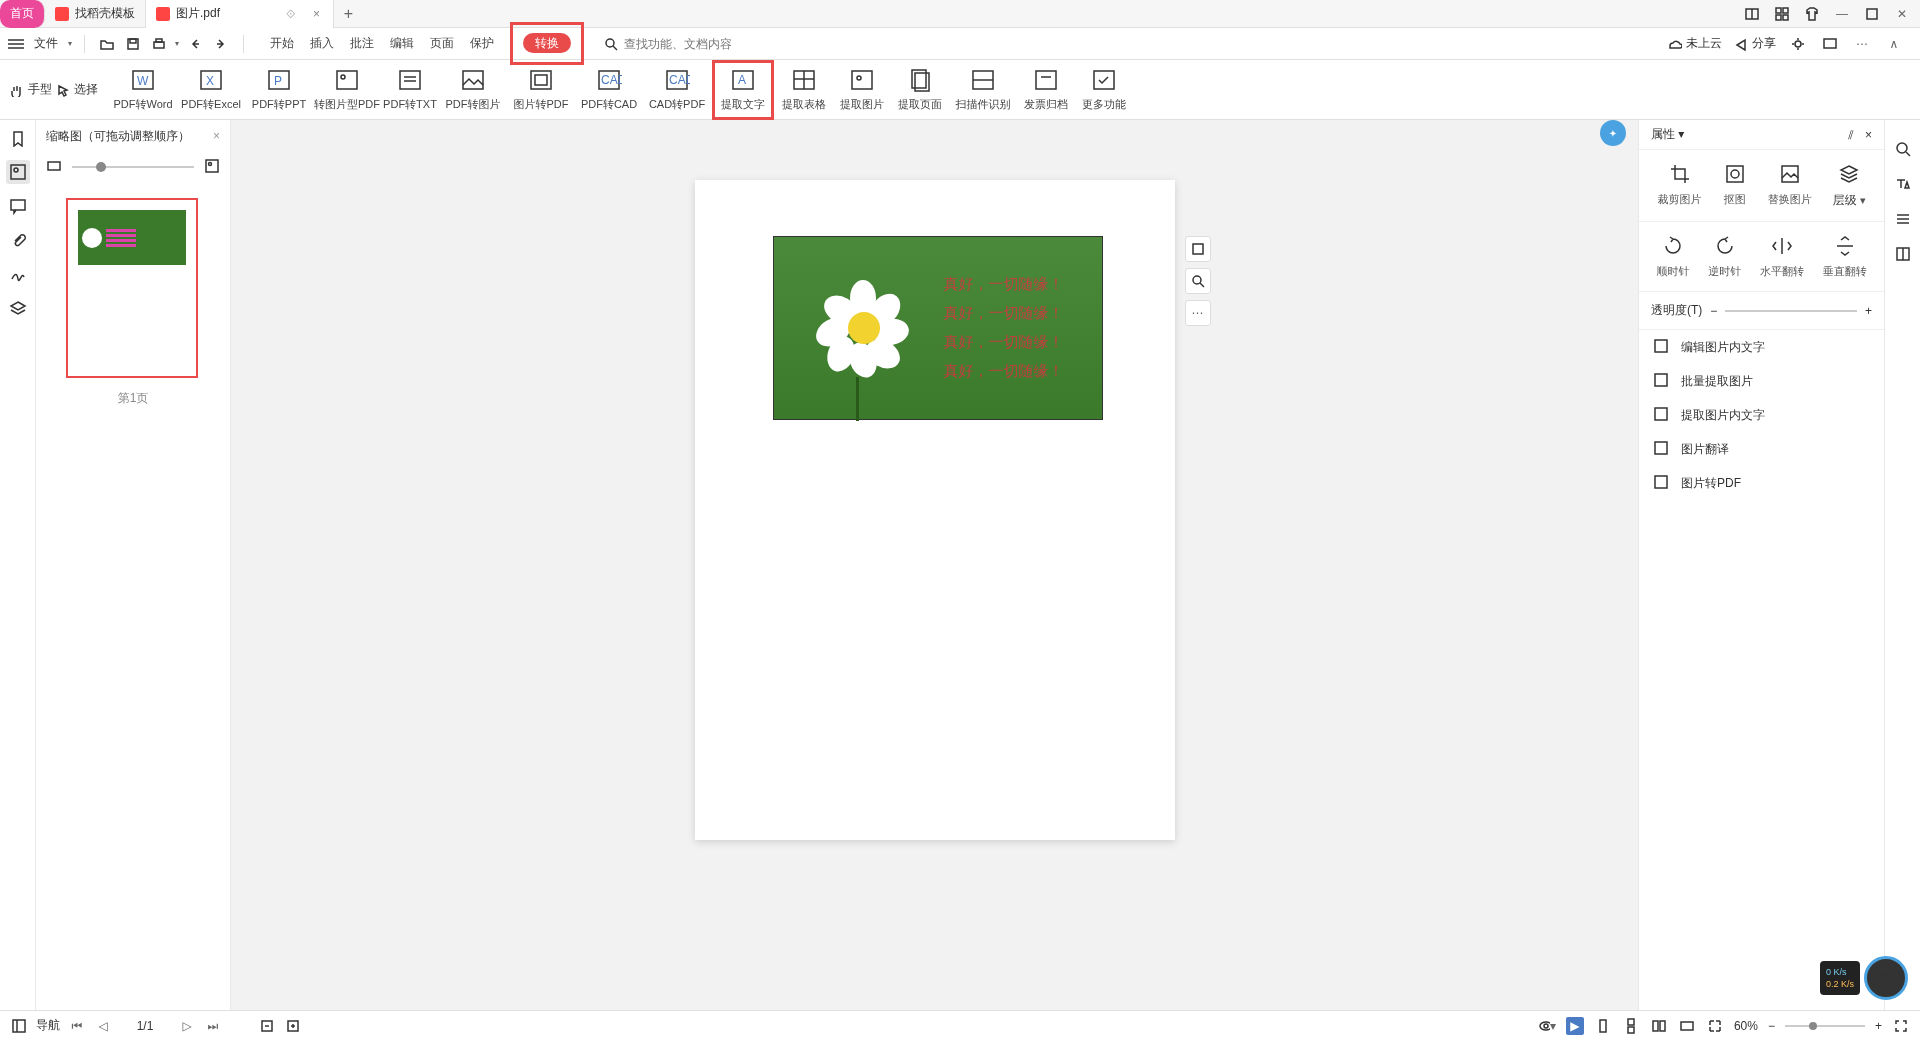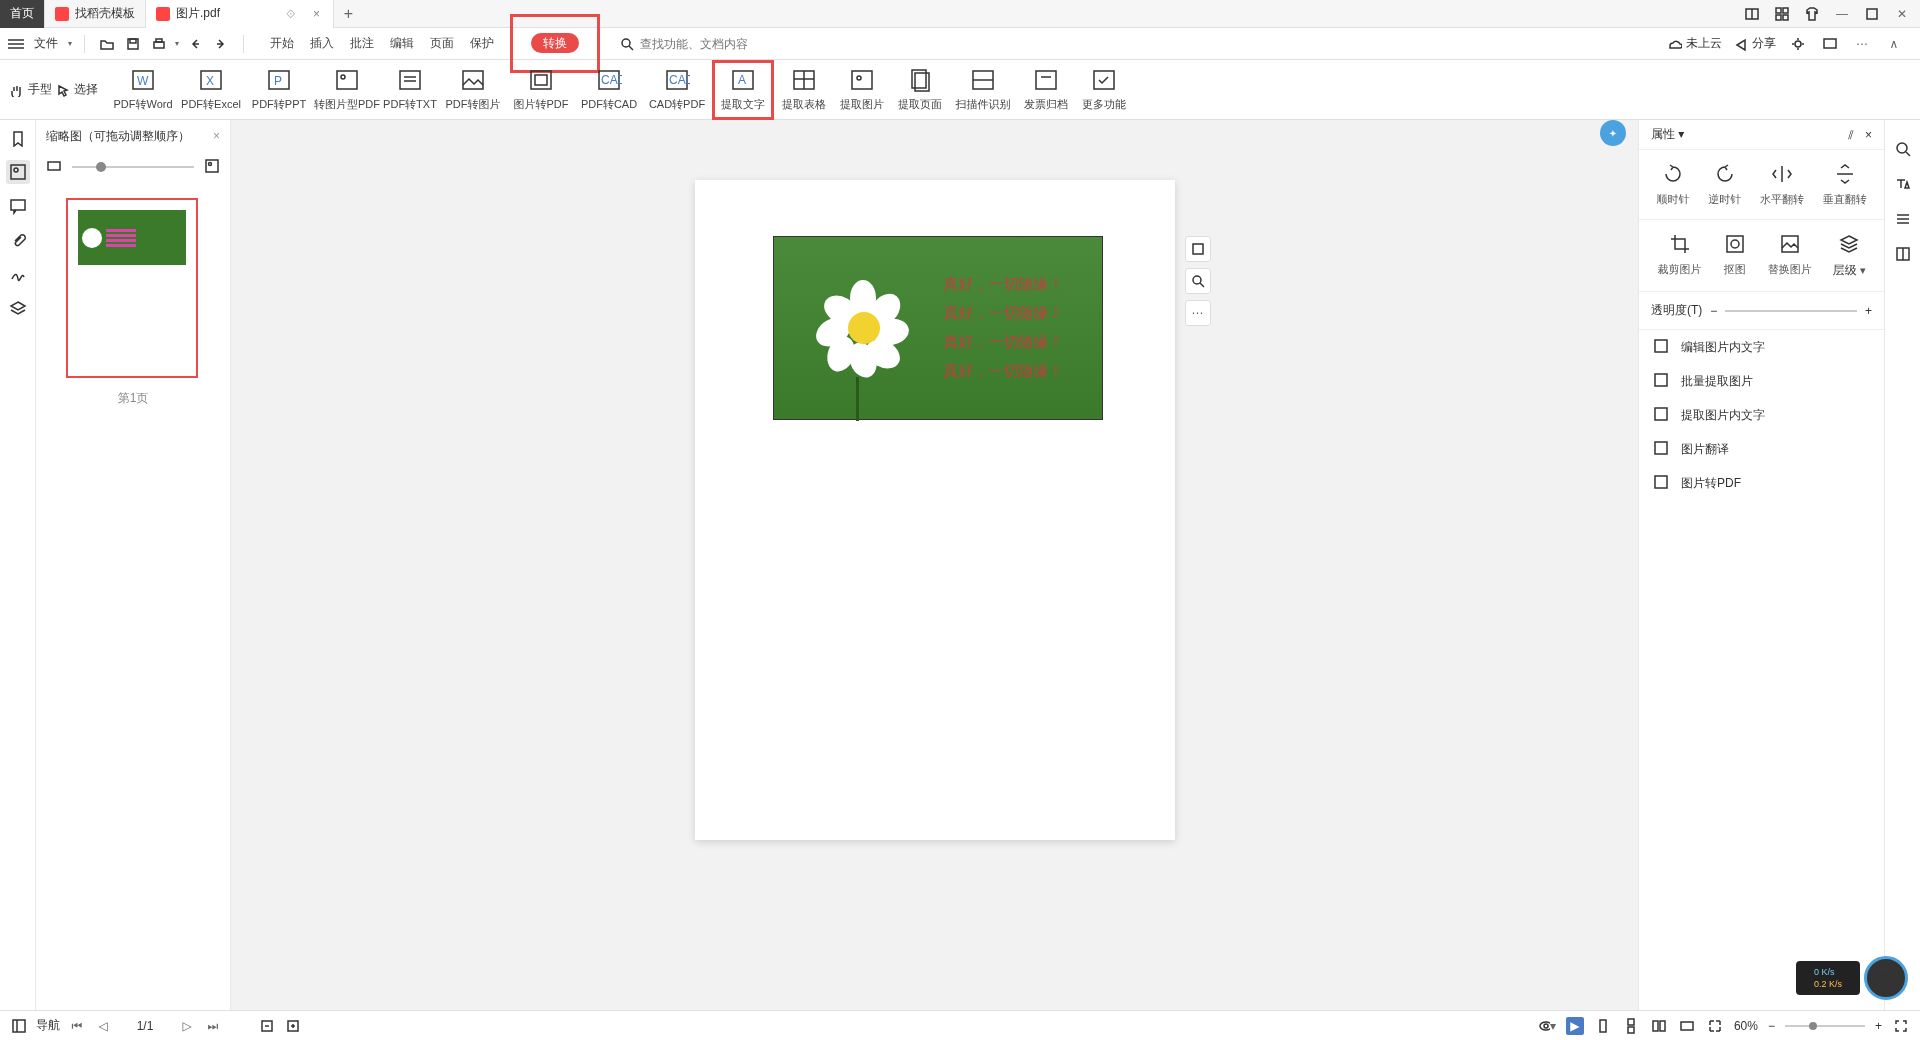--- a/index.html
+++ b/index.html
@@ -1,39 +1,39 @@
 <!DOCTYPE html>
 <html><head>
 <meta charset="utf-8">
 <style>
 *{margin:0;padding:0;box-sizing:border-box;font-family:"Microsoft YaHei",Arial,sans-serif;font-size:12px;color:#333;}
 body{width:1920px;height:1040px;background:#fff;overflow:hidden;position:relative;}
 .titlebar{height:28px;background:#f6f6f6;border-bottom:1px solid #e0e0e0;display:flex;align-items:center;}
 .tab{height:28px;padding:0 10px;display:flex;align-items:center;gap:6px;border-right:1px solid #e0e0e0;cursor:pointer;}
-.tab.home{background:#404040;color:#fff;}
+.tab.home{background:#ec4899;color:#fff;border-radius:10px;}
 .tab.home span{color:#fff;}
 .tab-icon{width:14px;height:14px;display:inline-block;}
 .wps-ico{background:#f44;border-radius:2px;}
 .pdf-ico{background:#f44;border-radius:2px;}
 .tab-close{width:14px;text-align:center;color:#888;margin-left:8px;}
 .tab-add{width:28px;text-align:center;color:#666;font-size:16px;}
 .title-right{margin-left:auto;display:flex;align-items:center;gap:10px;padding-right:8px;}
 .win-btn{width:20px;height:20px;display:flex;align-items:center;justify-content:center;color:#666;}
 .menubar{height:32px;background:#fff;display:flex;align-items:center;padding:0 8px;border-bottom:1px solid #e0e0e0;}
 .menu-left{display:flex;align-items:center;gap:6px;}
 .hamburger{width:16px;display:flex;flex-direction:column;gap:2px;}
 .hamburger i{height:2px;background:#666;}
 .file-label{margin:0 4px;}
 .dropdown-caret{font-size:8px;color:#666;}
 .sep{width:1px;height:18px;background:#ddd;margin:0 6px;}
 .qbtn{width:20px;height:20px;display:flex;align-items:center;justify-content:center;color:#666;}
 .menu-tabs{display:flex;align-items:center;gap:16px;margin-left:20px;}
 .menu-tab{cursor:pointer;color:#444;}
 .menu-tab.pill{background:#e94b4b;color:#fff;padding:3px 12px;border-radius:10px;}
-.highlight-box{border:3px solid #e94b4b;padding:18px;display:inline-block;}
+.highlight-box{border:3px solid #e94b4b;padding:10px;display:inline-block;}
 .search-box{margin-left:20px;display:flex;align-items:center;gap:6px;color:#aaa;}
 .search-box input{border:none;outline:none;width:180px;color:#888;}
 .menu-right{margin-left:auto;display:flex;align-items:center;gap:12px;padding-right:8px;}
 .cloud-status{display:flex;align-items:center;gap:4px;color:#666;}
 .ribbon{height:60px;background:#fff;display:flex;align-items:center;padding-left:10px;gap:2px;border-bottom:1px solid #e0e0e0;}
 .mode-col{display:flex;flex-direction:row;gap:4px;margin-right:10px;}
 .mode-row{display:flex;align-items:center;gap:4px;color:#555;}
 .mode-row svg{width:14px;height:14px;}
 .ribbon-item{display:flex;flex-direction:column;align-items:center;justify-content:center;width:56px;height:54px;gap:4px;cursor:pointer;}
 .ribbon-item .ico{width:26px;height:26px;display:flex;align-items:center;justify-content:center;color:#4a7bc4;}
@@ -80,21 +80,21 @@
 .more-head{padding:10px 12px;color:#888;}
 .more-list{display:flex;flex-direction:column;}
 .more-item{display:flex;align-items:center;gap:10px;padding:8px 14px;cursor:pointer;}
 .more-item .ico{width:18px;height:18px;color:#555;}
 .statusbar{position:absolute;bottom:0;left:0;right:0;height:30px;background:#fff;border-top:1px solid #e0e0e0;display:flex;align-items:center;padding:0 10px;gap:10px;}
 .sb-left{display:flex;align-items:center;gap:8px;}
 .sb-right{margin-left:auto;display:flex;align-items:center;gap:10px;}
 .sb-ico{width:18px;height:18px;display:flex;align-items:center;justify-content:center;color:#666;}
 .pagenum{width:50px;text-align:center;border:none;}
 .corner-widget{position:absolute;right:12px;bottom:40px;display:flex;align-items:center;gap:4px;}
-.speed-box{background:#222;border-radius:4px;padding:6px 18px;color:#6cf;font-size:10px;display:flex;flex-direction:column;gap:2px;}
+.speed-box{background:#222;border-radius:4px;padding:6px 6px;color:#6cf;font-size:10px;display:flex;flex-direction:column;gap:2px;}
 .speed-box span{color:#7ce;font-size:9px;}
 .circle-badge{width:44px;height:44px;border-radius:50%;background:#333;border:3px solid #4aa3e0;display:flex;align-items:center;justify-content:center;color:#fff;font-size:13px;}
 svg{stroke:currentColor;fill:none;stroke-width:1.5;}
 </style>
 </head>
 <body>
 
 <div class="titlebar">
   <div class="tab home">
       <span>首页</span>
@@ -504,54 +504,20 @@
       <span><span>属性</span> ▾</span>
       <span>
         <span style="margin-right:8px;">⫽</span>
         <span>×</span>
       </span>
     </div>
     <div class="props-row">
       <div class="prop-btn">
           <span class="ico">
             <svg width="22" height="22">
-              <path d="M11 4a7 7 0 11-7 7M11 4l-3-2M11 4l-2 3"></path>
-            </svg>
-          </span>
-          <span class="lbl">顺时针</span>
-        </div>
-      <div class="prop-btn">
-          <span class="ico">
-            <svg width="22" height="22">
-              <path d="M11 4a7 7 0 107 7M11 4l3-2M11 4l2 3"></path>
-            </svg>
-          </span>
-          <span class="lbl">逆时针</span>
-        </div>
-      <div class="prop-btn">
-          <span class="ico">
-            <svg width="22" height="22">
-              <path d="M11 3v16M5 7l-3 4 3 4M17 7l3 4-3 4"></path>
-            </svg>
-          </span>
-          <span class="lbl">水平翻转</span>
-        </div>
-      <div class="prop-btn">
-          <span class="ico">
-            <svg width="22" height="22">
-              <path d="M3 11h16M7 5l4-3 4 3M7 17l4 3 4-3"></path>
-            </svg>
-          </span>
-          <span class="lbl">垂直翻转</span>
-        </div>
-    </div>
-    <div class="props-row">
-      <div class="prop-btn">
-          <span class="ico">
-            <svg width="22" height="22">
               <path d="M6 2v14h14M2 6h14v14"></path>
             </svg>
           </span>
           <span class="lbl">裁剪图片</span>
         </div>
       <div class="prop-btn">
           <span class="ico">
             <svg width="22" height="22">
               <rect x="3" y="3" width="16" height="16"></rect>
               <circle cx="11" cy="11" r="4"></circle>
@@ -568,20 +534,54 @@
           </span>
           <span class="lbl">替换图片</span>
         </div>
       <div class="prop-btn">
           <span class="ico">
             <svg width="22" height="22">
               <path d="M11 3l8 4-8 4-8-4zM3 11l8 4 8-4M3 15l8 4 8-4"></path>
             </svg>
           </span>
           <span class="lbl"><span>层级</span> ▾</span>
+        </div>
+    </div>
+    <div class="props-row">
+      <div class="prop-btn">
+          <span class="ico">
+            <svg width="22" height="22">
+              <path d="M11 4a7 7 0 11-7 7M11 4l-3-2M11 4l-2 3"></path>
+            </svg>
+          </span>
+          <span class="lbl">顺时针</span>
+        </div>
+      <div class="prop-btn">
+          <span class="ico">
+            <svg width="22" height="22">
+              <path d="M11 4a7 7 0 107 7M11 4l3-2M11 4l2 3"></path>
+            </svg>
+          </span>
+          <span class="lbl">逆时针</span>
+        </div>
+      <div class="prop-btn">
+          <span class="ico">
+            <svg width="22" height="22">
+              <path d="M11 3v16M5 7l-3 4 3 4M17 7l3 4-3 4"></path>
+            </svg>
+          </span>
+          <span class="lbl">水平翻转</span>
+        </div>
+      <div class="prop-btn">
+          <span class="ico">
+            <svg width="22" height="22">
+              <path d="M3 11h16M7 5l4-3 4 3M7 17l4 3 4-3"></path>
+            </svg>
+          </span>
+          <span class="lbl">垂直翻转</span>
         </div>
     </div>
     <div class="opacity-row">
       <span>透明度(T)</span>
       <span>−</span>
       <div class="bar"></div>
       <span>+</span>
     </div>
     <div class="more-list">
       <div class="more-item">

